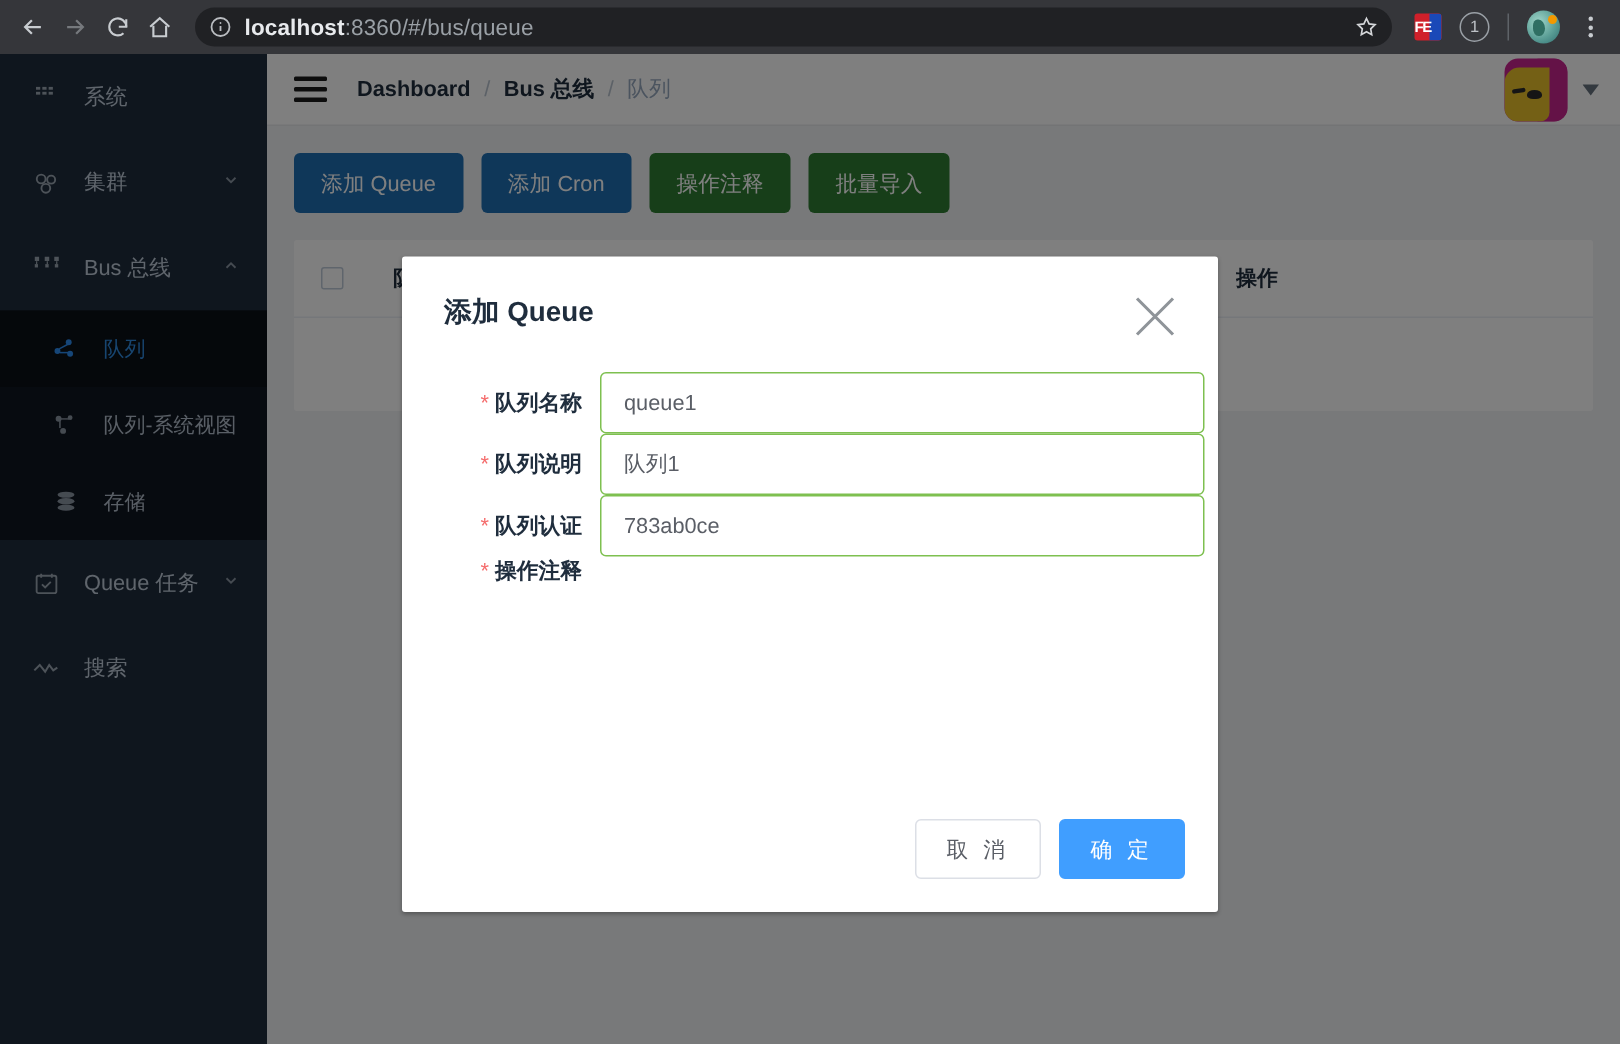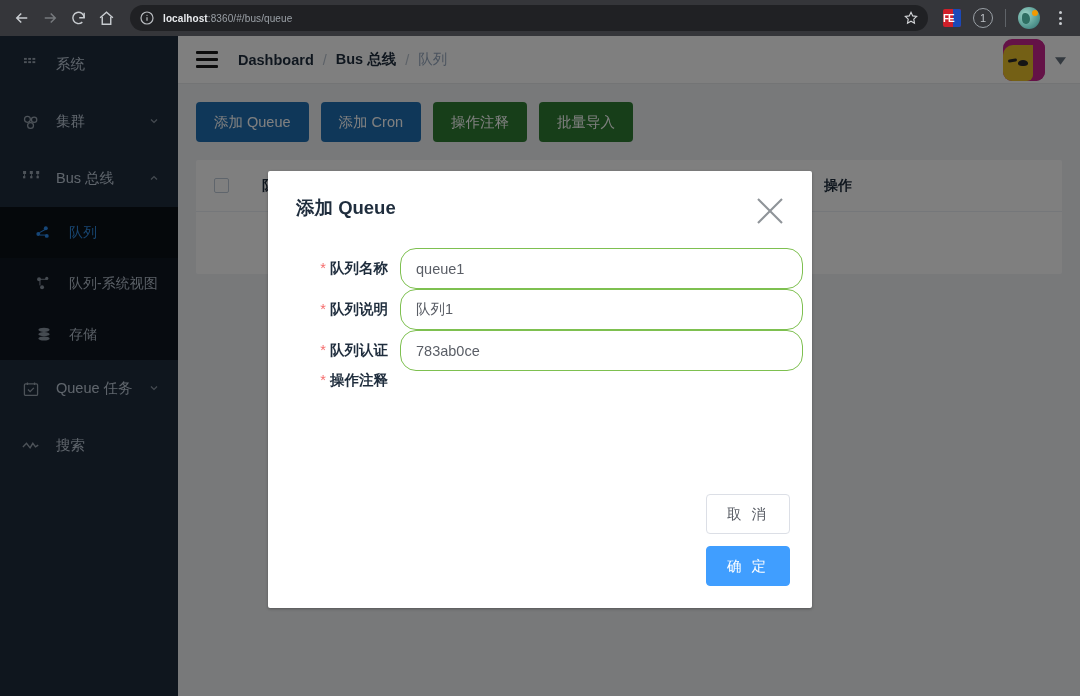--- a/index.html
+++ b/index.html
@@ -36,21 +36,21 @@
     padding: 0 4px 0 9px;
     min-width: 0;
   }
   .omni-info {
     width: 16px; height: 16px; flex: 0 0 auto;
     margin-right: 8px;
     color: #b9bcc0;
   }
   .omni-url {
     flex: 1 1 auto;
-    font-size: 10px;
+    font-size: 15px;
     color: #9aa0a6;
     white-space: nowrap; overflow: hidden;
     letter-spacing: 0.1px;
   }
   .omni-url b { color: #e8eaed; font-weight: 700; }
   .omni-star {
     width: 22px; height: 22px; flex: 0 0 auto;
     display: flex; align-items: center; justify-content: center;
     color: #d4d6d9; margin-right: 2px;
   }
@@ -220,30 +220,30 @@
   }
   .modal-body { padding: 17px 0 0 0; }
   .frow { display: flex; align-items: center; }
   .flabel {
     width: 132px; flex: 0 0 auto; text-align: right;
     font-size: 14.5px; color: #1f2d3d; font-weight: 700;
     padding-right: 12px; white-space: nowrap;
   }
   .req { color: #f56c6c; margin-right: 4px; font-weight: 400; }
   .finput {
-    width: 403px; height: 41px; border-radius: 16px;
+    width: 403px; height: 41px; border-radius: 4px;
     border: 1px solid #7ec050; background: #fff;
     padding: 0 15px; font-size: 14.5px; color: #5a5e66;
     font-family: inherit; outline: none;
   }
   .finput.focused { border-color: #5b9bd5; }
   .finput::placeholder { color: #5a5e66; }
   .modal-foot {
     position: absolute; right: 22px; bottom: 22px;
-    display: flex; gap: 12px; flex-direction: column;
+    display: flex; gap: 12px;
   }
   .mbtn {
     height: 40px; min-width: 74px; padding: 0 20px; border-radius: 4px;
     font-size: 14.5px; cursor: pointer; font-family: inherit;
     letter-spacing: 3px;
   }
   .mbtn-cancel { background: #fff; border: 1px solid #dcdfe6; color: #5a5e66; }
   .mbtn-ok { background: #409eff; border: 1px solid #409eff; color: #fff; }
 </style>
 </head>

